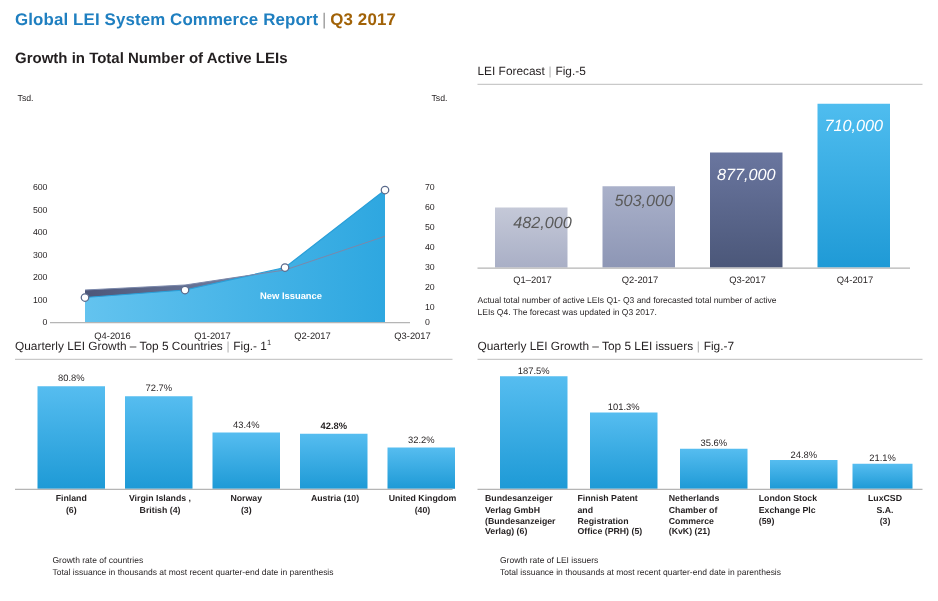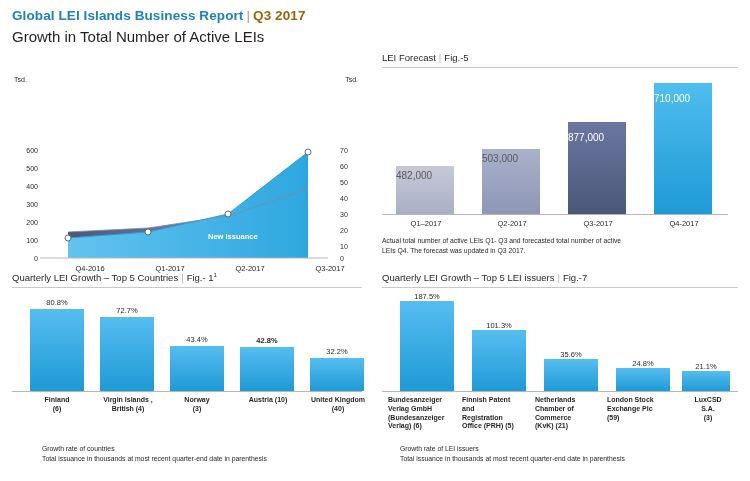--- a/index.html
+++ b/index.html
@@ -12,21 +12,21 @@
     position: relative;
     overflow: hidden;
   }
   .page { position: relative; width: 750px; height: 481px; }
 
   
   .hdr { position: absolute; left: 12px; top: 8px; }
   .hdr-title { font-size: 13.5px; font-weight: bold; color: #1f7fc0; letter-spacing: .1px; }
   .hdr-title .sep { color: #9b9b9b; font-weight: normal; padding: 0 3px; }
   .hdr-title .q { color: #a16207; font-weight: bold; }
-  .hdr-sub { font-size: 15px; font-weight: normal; color: #231f20; margin-top: 5px; }
+  .hdr-sub { font-size: 12px; font-weight: bold; color: #231f20; margin-top: 16px; }
 
   
   .panel { position: absolute; }
   .panel-title {
     font-size: 9.5px; color: #231f20;
     border-bottom: 1px solid #c9c9c9;
     padding-bottom: 4px;
     width: 100%;
   }
   .panel-title .sep { color: #b0b0b0; padding: 0 3px; }
@@ -40,37 +40,37 @@
   .axlabel-l { position: absolute; left: 2px; top: 24px; font-size: 7px; color: #231f20; }
   .axlabel-r { position: absolute; right: 4px; top: 24px; font-size: 7px; color: #231f20; }
   .ytick { position: absolute; font-size: 7px; color: #231f20; text-align: right; }
   .xtick { position: absolute; font-size: 7.5px; color: #231f20; text-align: center; }
   .svgwrap { position: absolute; }
 
   
   #chart2 { left: 382px; top: 52px; width: 356px; height: 200px; }
   .bar { position: absolute; bottom: 0; }
   .barlabel { position: absolute; font-size: 7.5px; text-align: center; color: #231f20; }
-  .barvalue { position: absolute; font-size: 10px; text-align: left; }
+  .barvalue { position: absolute; font-size: 13px; text-align: center; font-style: italic; }
 
   
   #chart3 { left: 12px; top: 272px; width: 350px; height: 200px; }
   #chart4 { left: 382px; top: 272px; width: 356px; height: 200px; }
   .catlabel { position: absolute; font-size: 7px; font-weight: bold; text-align: center; color: #231f20; line-height: 1.25; }
   .pct { position: absolute; font-size: 7.5px; text-align: center; color: #231f20; }
   .baseline { position: absolute; height: 1px; background: #b5b5b5; }
 </style>
 </head>
 <body>
 
 <div class="page">
 
   <div class="hdr">
     <div class="hdr-title">
-      <span>Global LEI Islands Business Report</span><span class="sep">|</span><span class="q">Q3 2017</span>
+      <span>Global LEI System Commerce Report</span><span class="sep">|</span><span class="q">Q3 2017</span>
     </div>
     <div class="hdr-sub">Growth in Total Number of Active LEIs</div>
   </div>
 
   <div class="panel" id="chart1">
 
     <div class="axlabel-l">Tsd.</div>
     <div class="axlabel-r">Tsd.</div>
 
     <div class="ytick" style="left:0px; top:95px;  width:26px;">600</div>

